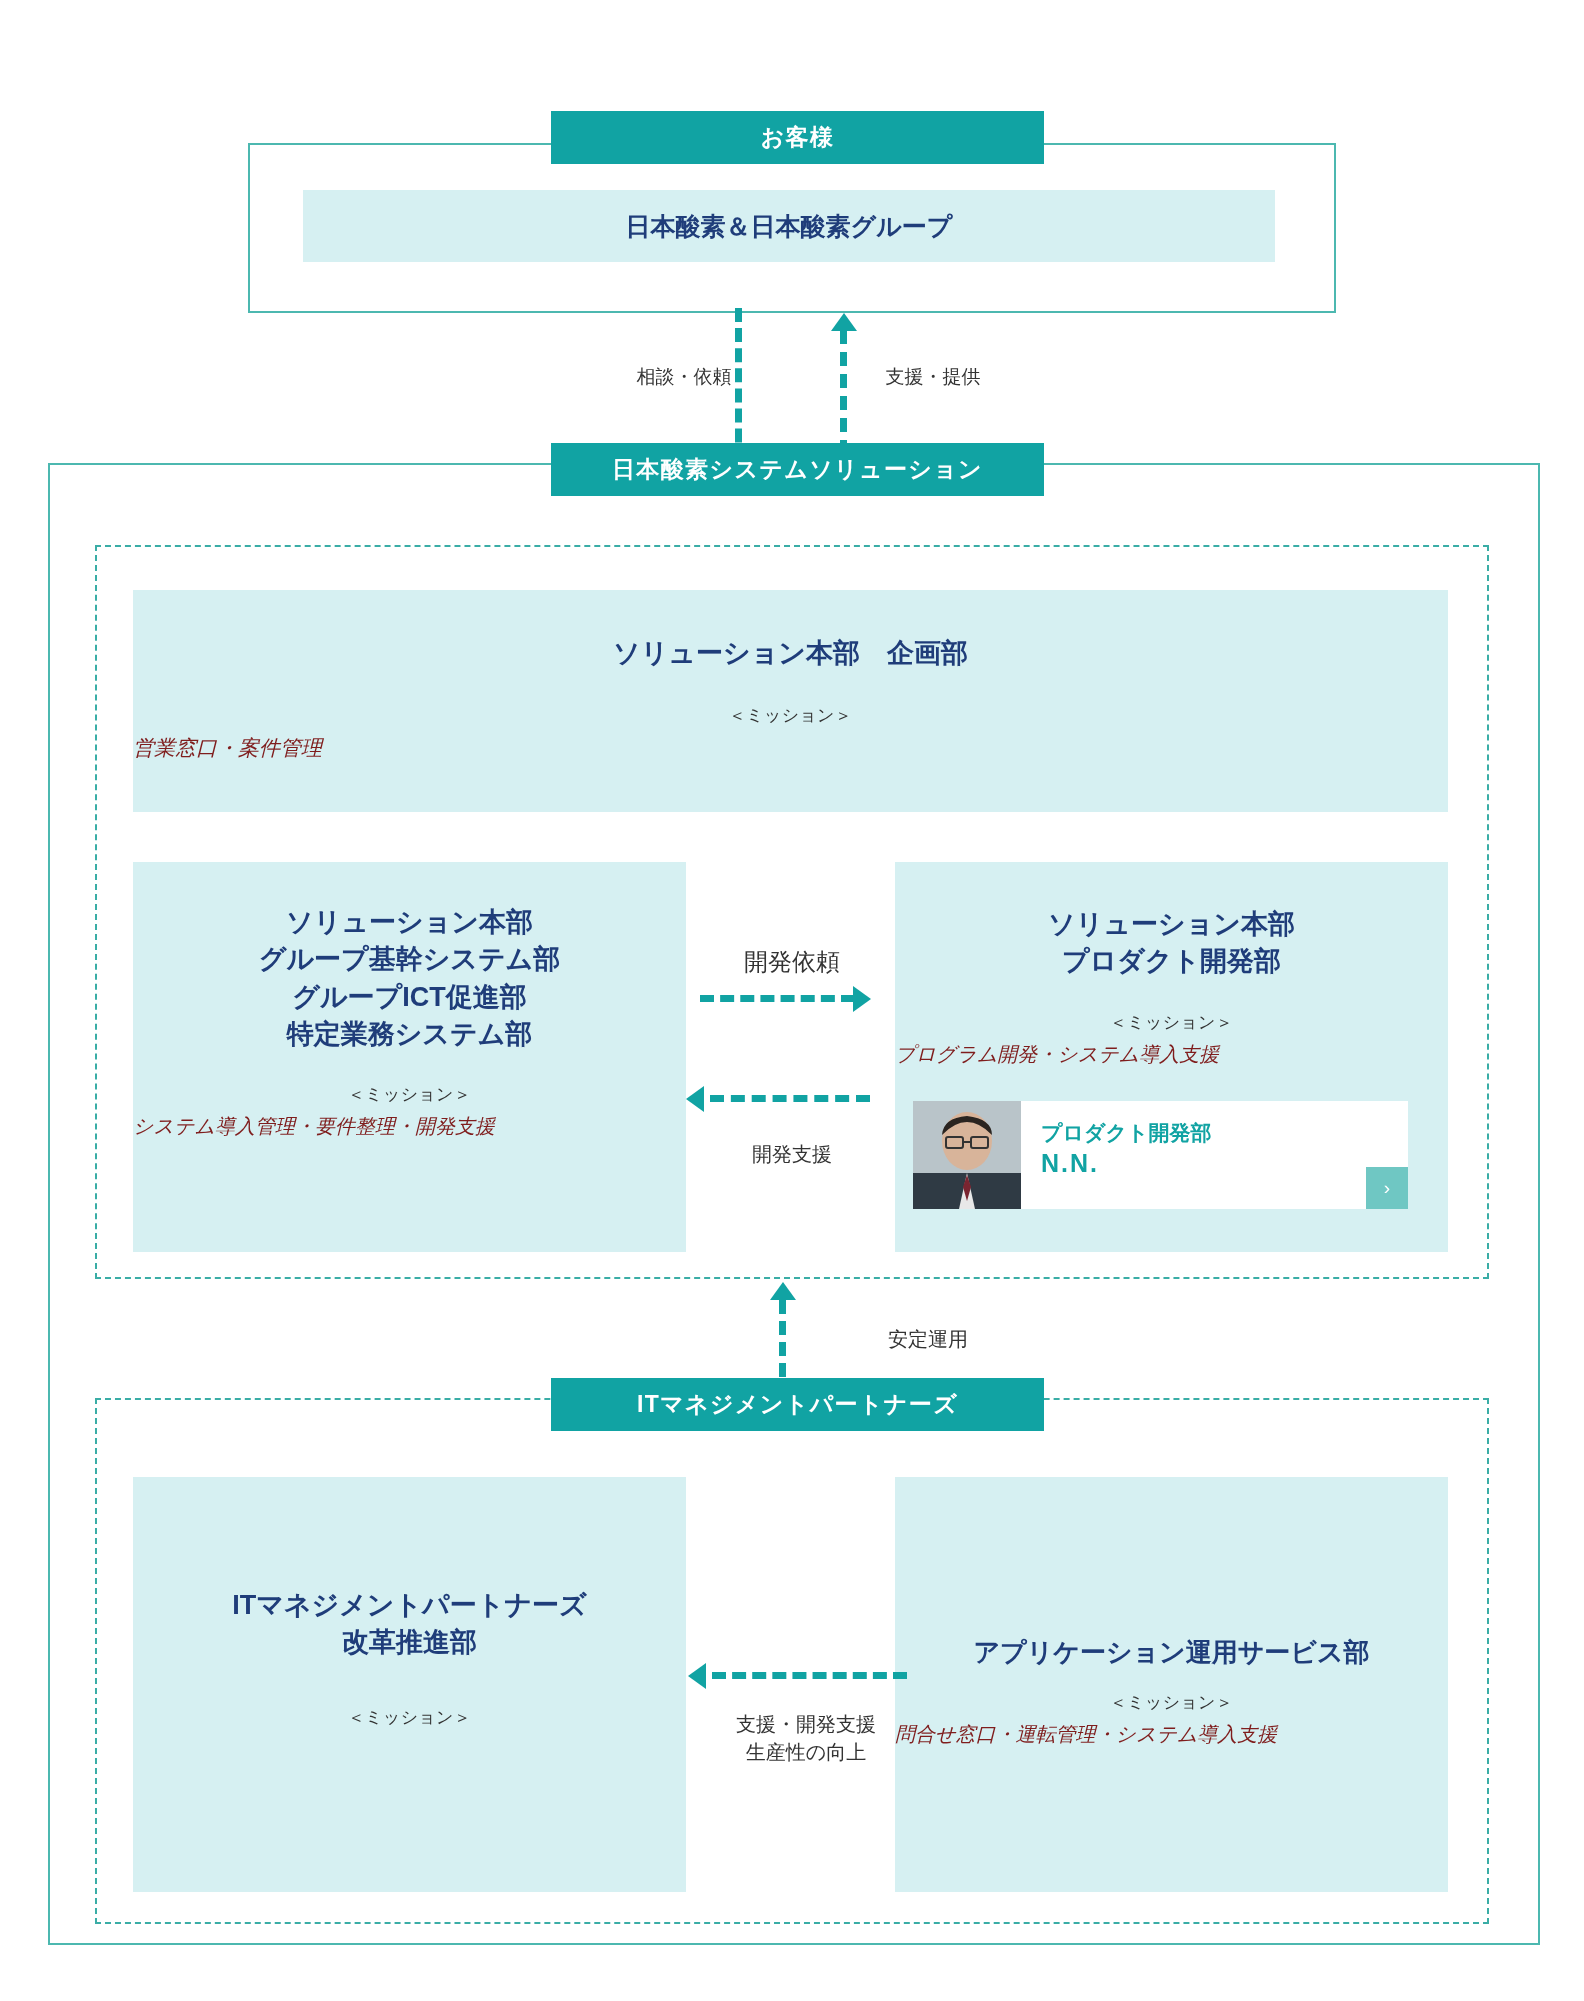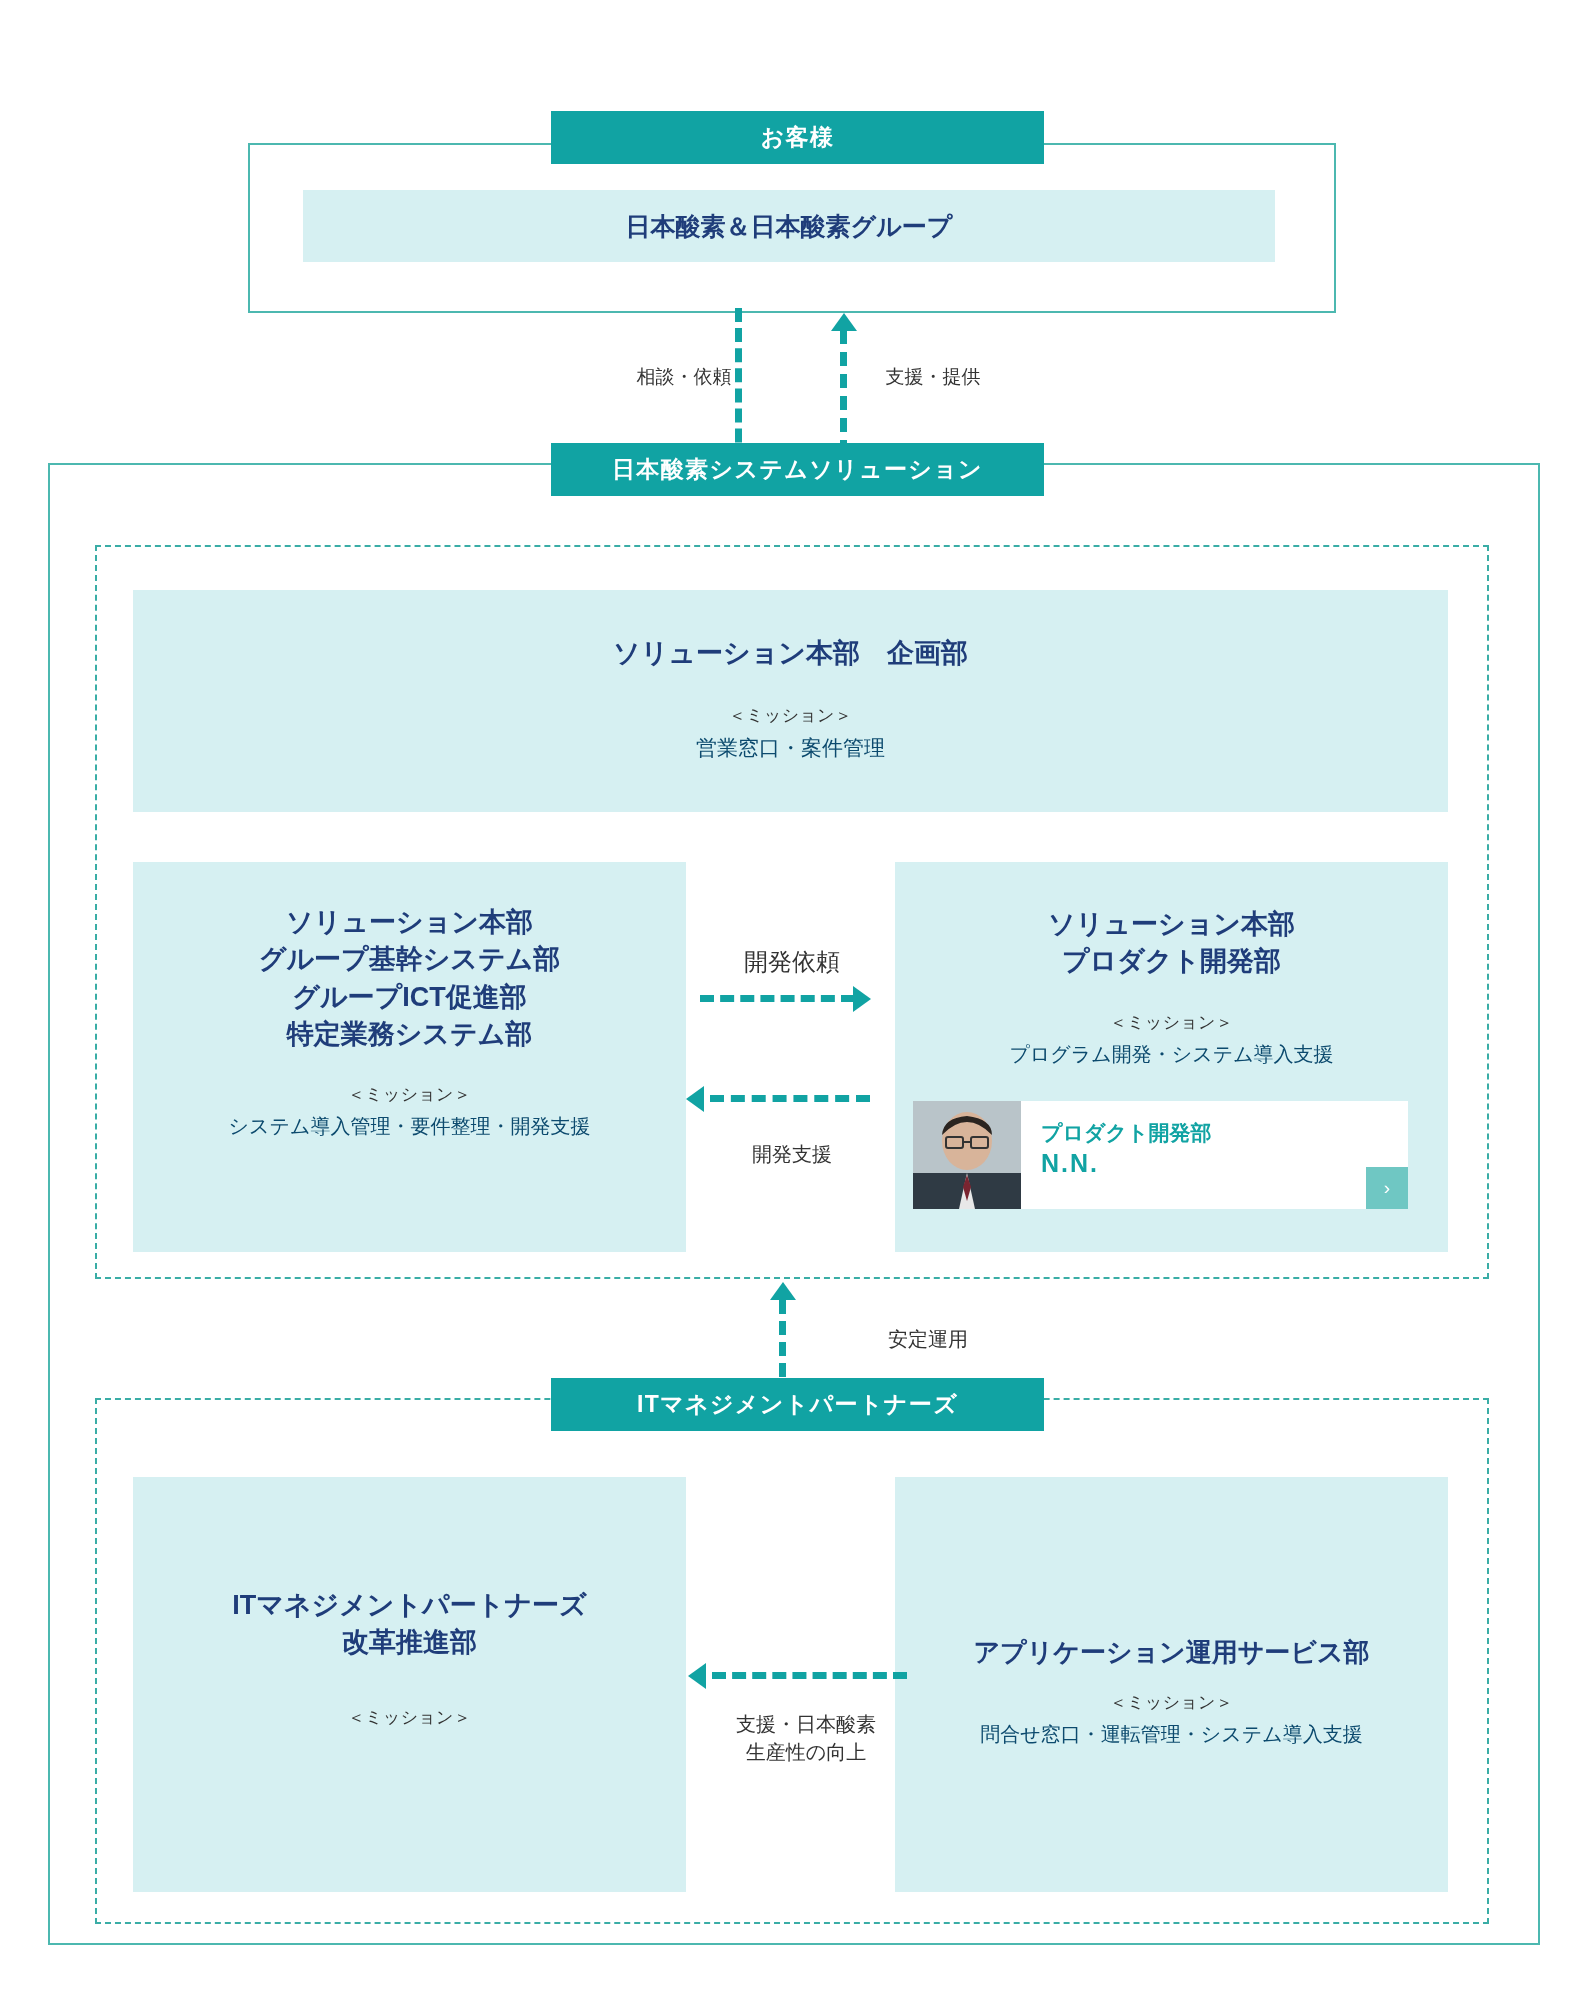--- a/index.html
+++ b/index.html
@@ -51,23 +51,24 @@
     font-weight: bold;
     text-align: center;
     line-height: 1.38;
   }
   .mission-label {
     text-align: center;
     color: #333333;
     letter-spacing: 0.02em;
   }
   .mission-text {
-    text-align: center;
-    color: #0c4a6e;
+    text-align: left;
+    color: #7f1d1d;
     line-height: 1.45;
+    font-style: italic;
   }
   .flow-label {
     position: absolute;
     color: #333333;
     text-align: center;
     line-height: 1.4;
     white-space: nowrap;
   }
 
   
@@ -252,17 +253,17 @@
 
   <div class="light-panel" style="left:895px; top:1477px; width:553px; height:415px;">
     <div class="panel-title" style="margin-top:158px; font-size:26px;">アプリケーション運用サービス部</div>
     <div class="mission-label" style="margin-top:20px; font-size:17px;">＜ミッション＞</div>
     <div class="mission-text" style="margin-top:6px; font-size:20px;">問合せ窓口・運転管理・システム導入支援</div>
   </div>
 
   <div class="arrow-h" style="left:712px; top:1672px; width:195px;"></div>
   <div class="head head-left" style="left:688px; top:1663px;"></div>
   <div class="flow-label" style="left:706px; top:1710px; width:200px; font-size:20px;">
-    <div>支援・日本酸素</div>
+    <div>支援・開発支援</div>
     <div>生産性の向上</div>
   </div>
 
 </div>
 
 </body></html>

